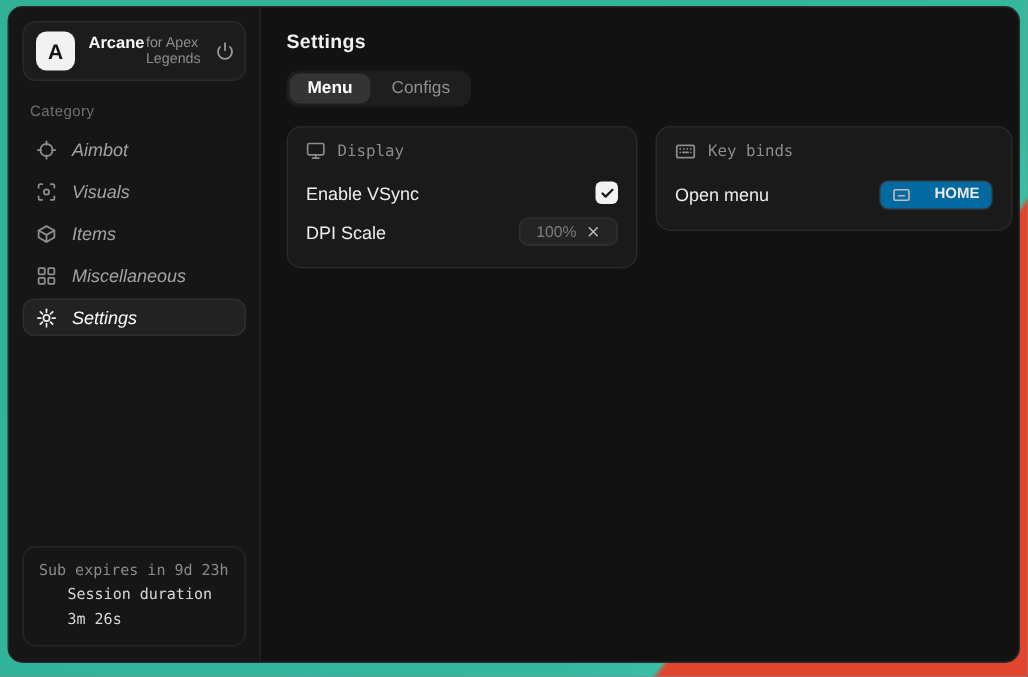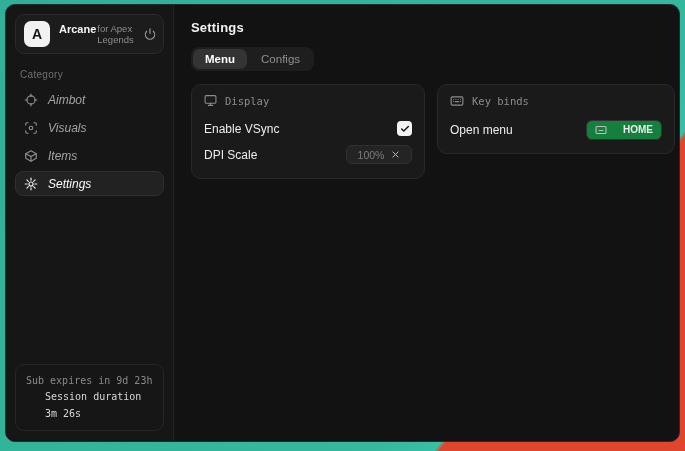--- a/index.html
+++ b/index.html
@@ -79,21 +79,21 @@
     width:15px; height:15px; background:#f2f2f2; border-radius:4px;
     display:flex; align-items:center; justify-content:center; color:#161616; cursor:pointer;
   }
   .dpi-input {
     min-width:66px; height:19px; background:#242424; border:1px solid #303030;
     border-radius:6px; display:flex; align-items:center; justify-content:center;
     gap:7px; padding:0 7px; color:#7c7c7c; font-size:10.5px; cursor:text;
   }
   .clear-btn { color:#bdbdbd; display:flex; cursor:pointer; }
   .keybind-badge {
-    display:inline-flex; align-items:center; gap:16px; background:#15803d;
+    display:inline-flex; align-items:center; gap:16px; background:#0369a1;
     border:1px solid #313131; border-radius:6px; padding:3px 8px;
     color:#eaeaea; font-size:10px; font-weight:bold; cursor:pointer;
   }
   .keybind-badge .kico { color:#bdbdbd; display:flex; }
   svg { display:block; }
 </style>
 </head>
 <body>
 
 <div class="window">
@@ -148,20 +148,31 @@
       <span class="nico">
         <svg width="14" height="14" viewBox="0 0 24 24" fill="none" stroke="currentColor" stroke-width="2" stroke-linecap="round" stroke-linejoin="round">
           <path d="M21 8l-9-5-9 5v8l9 5 9-5V8z"></path>
             <path d="M3 8l9 5 9-5"></path>
             <line x1="12" y1="13" x2="12" y2="21"></line>
         </svg>
       </span>
       <span>Items</span>
     </div>
 
+    <div class="nav-item">
+      <span class="nico">
+        <svg width="14" height="14" viewBox="0 0 24 24" fill="none" stroke="currentColor" stroke-width="2" stroke-linejoin="round">
+          <rect x="3" y="3" width="7" height="7" rx="1"></rect>
+            <rect x="14" y="3" width="7" height="7" rx="1"></rect>
+            <rect x="3" y="14" width="7" height="7" rx="1"></rect>
+            <rect x="14" y="14" width="7" height="7" rx="1"></rect>
+        </svg>
+      </span>
+      <span>Miscellaneous</span>
+    </div>
 
     <div class="nav-item active">
       <span class="nico">
         <svg width="14" height="14" viewBox="0 0 24 24" fill="none" stroke="currentColor" stroke-width="2" stroke-linecap="round">
           <circle cx="12" cy="12" r="3.5"></circle>
           <line x1="18.5" y1="12" x2="22" y2="12"></line>
             <line x1="12" y1="18.5" x2="12" y2="22"></line>
           <line x1="5.5" y1="12" x2="2" y2="12"></line>
             <line x1="12" y1="5.5" x2="12" y2="2"></line>
           <line x1="16.6" y1="16.6" x2="19.1" y2="19.1"></line>

